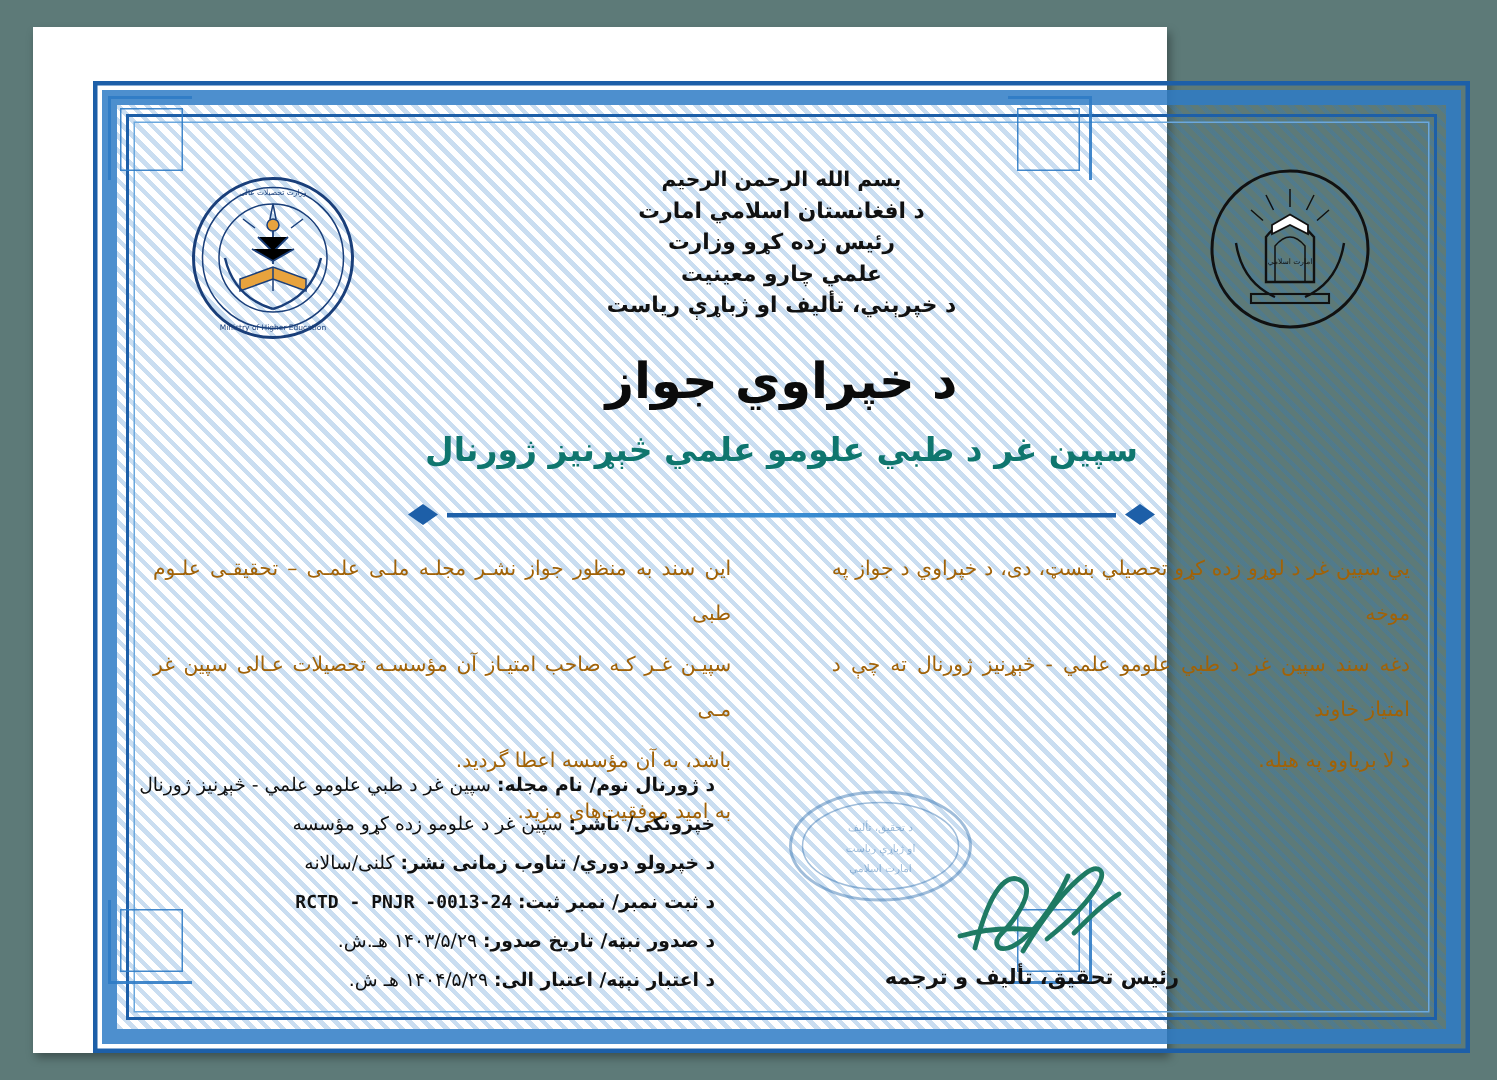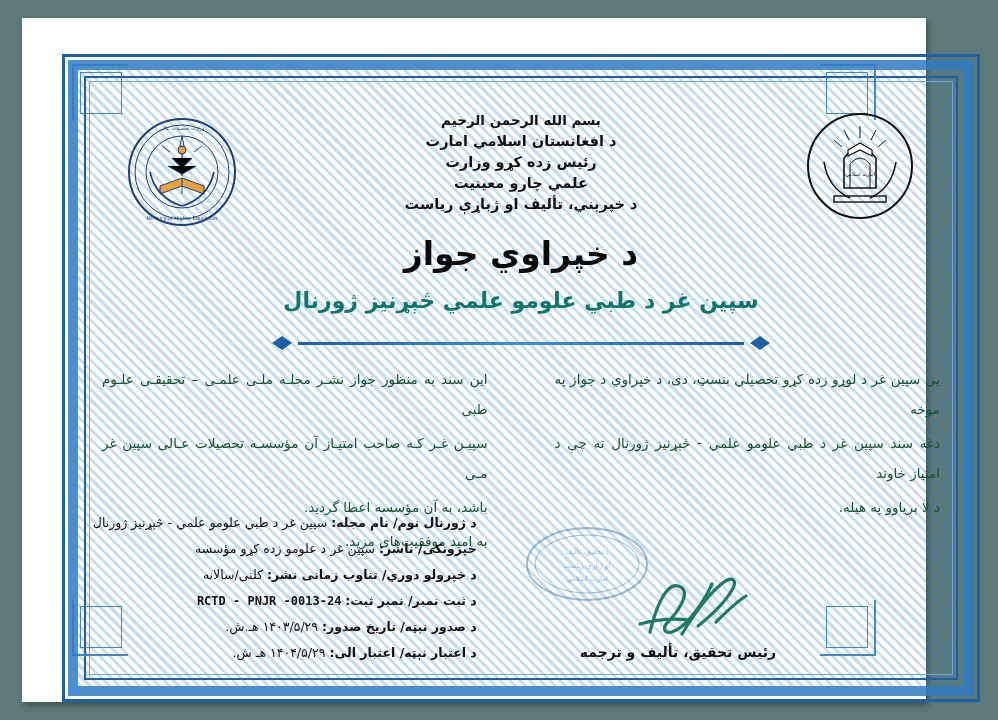--- a/index.html
+++ b/index.html
@@ -8,21 +8,21 @@
     background:#5d7a78;
     font-family:"DejaVu Sans","Liberation Sans",sans-serif;
     overflow:hidden;
   }
   .page{
     position:absolute;left:0;top:0;width:998px;height:720px;
     background:#5d7a78;
   }
   
   .paper{
-    position:absolute;left:22px;top:18px;width:904px;height:684px;
+    position:absolute;left:22px;top:18px;width:756px;height:684px;
     background:#ffffff;
     box-shadow:2px 3px 6px rgba(0,0,0,.35);
   }
   
   .frame-outer{
     position:absolute;left:40px;top:36px;width:918px;height:648px;
     border:3px solid #1d5fa8;
     box-sizing:border-box;
   }
   .frame-mid{
@@ -108,42 +108,42 @@
     clip-path:polygon(50% 0,100% 50%,50% 100%,0 50%);
   }
   .divider .dia.left{left:0;}
   .divider .dia.right{right:0;}
 
   .body-cols{
     position:absolute;left:0;right:0;top:272px;
   }
   .col{
     width:46%;
-    font-size:13.5px;line-height:30px;color:#14532d;
+    font-size:13.5px;line-height:30px;color:#a16207;
     text-align:justify;
   }
   .col-right{position:absolute;right:0;top:0;}
   .col-left{position:absolute;left:0;top:0;}
   .col p{margin:0 0 4px 0;}
 
   .meta{
     position:absolute;left:6px;top:418px;width:44%;
     font-size:12.5px;line-height:26px;color:#111;text-align:right;
     direction:rtl;
   }
   .meta .row{white-space:nowrap;}
   .meta .lbl{font-weight:bold;}
   .reg-no{font-family:"DejaVu Sans Mono","Liberation Mono",monospace;font-size:12px;font-weight:bold;}
 
   
   .sig-wrap{
     position:absolute;right:150px;top:470px;width:300px;height:110px;
   }
   .sig-title{
-    position:absolute;right:14px;top:82px;font-size:14px;font-weight:bold;color:#111;
+    position:absolute;right:4px;top:82px;font-size:14px;font-weight:bold;color:#111;
     white-space:nowrap;
   }
   .sig-mark{position:absolute;right:20px;top:0;}
   .stamp-round{
     position:absolute;left:420px;top:432px;opacity:.45;
   }
 </style>
 </head>
 <body>
 

